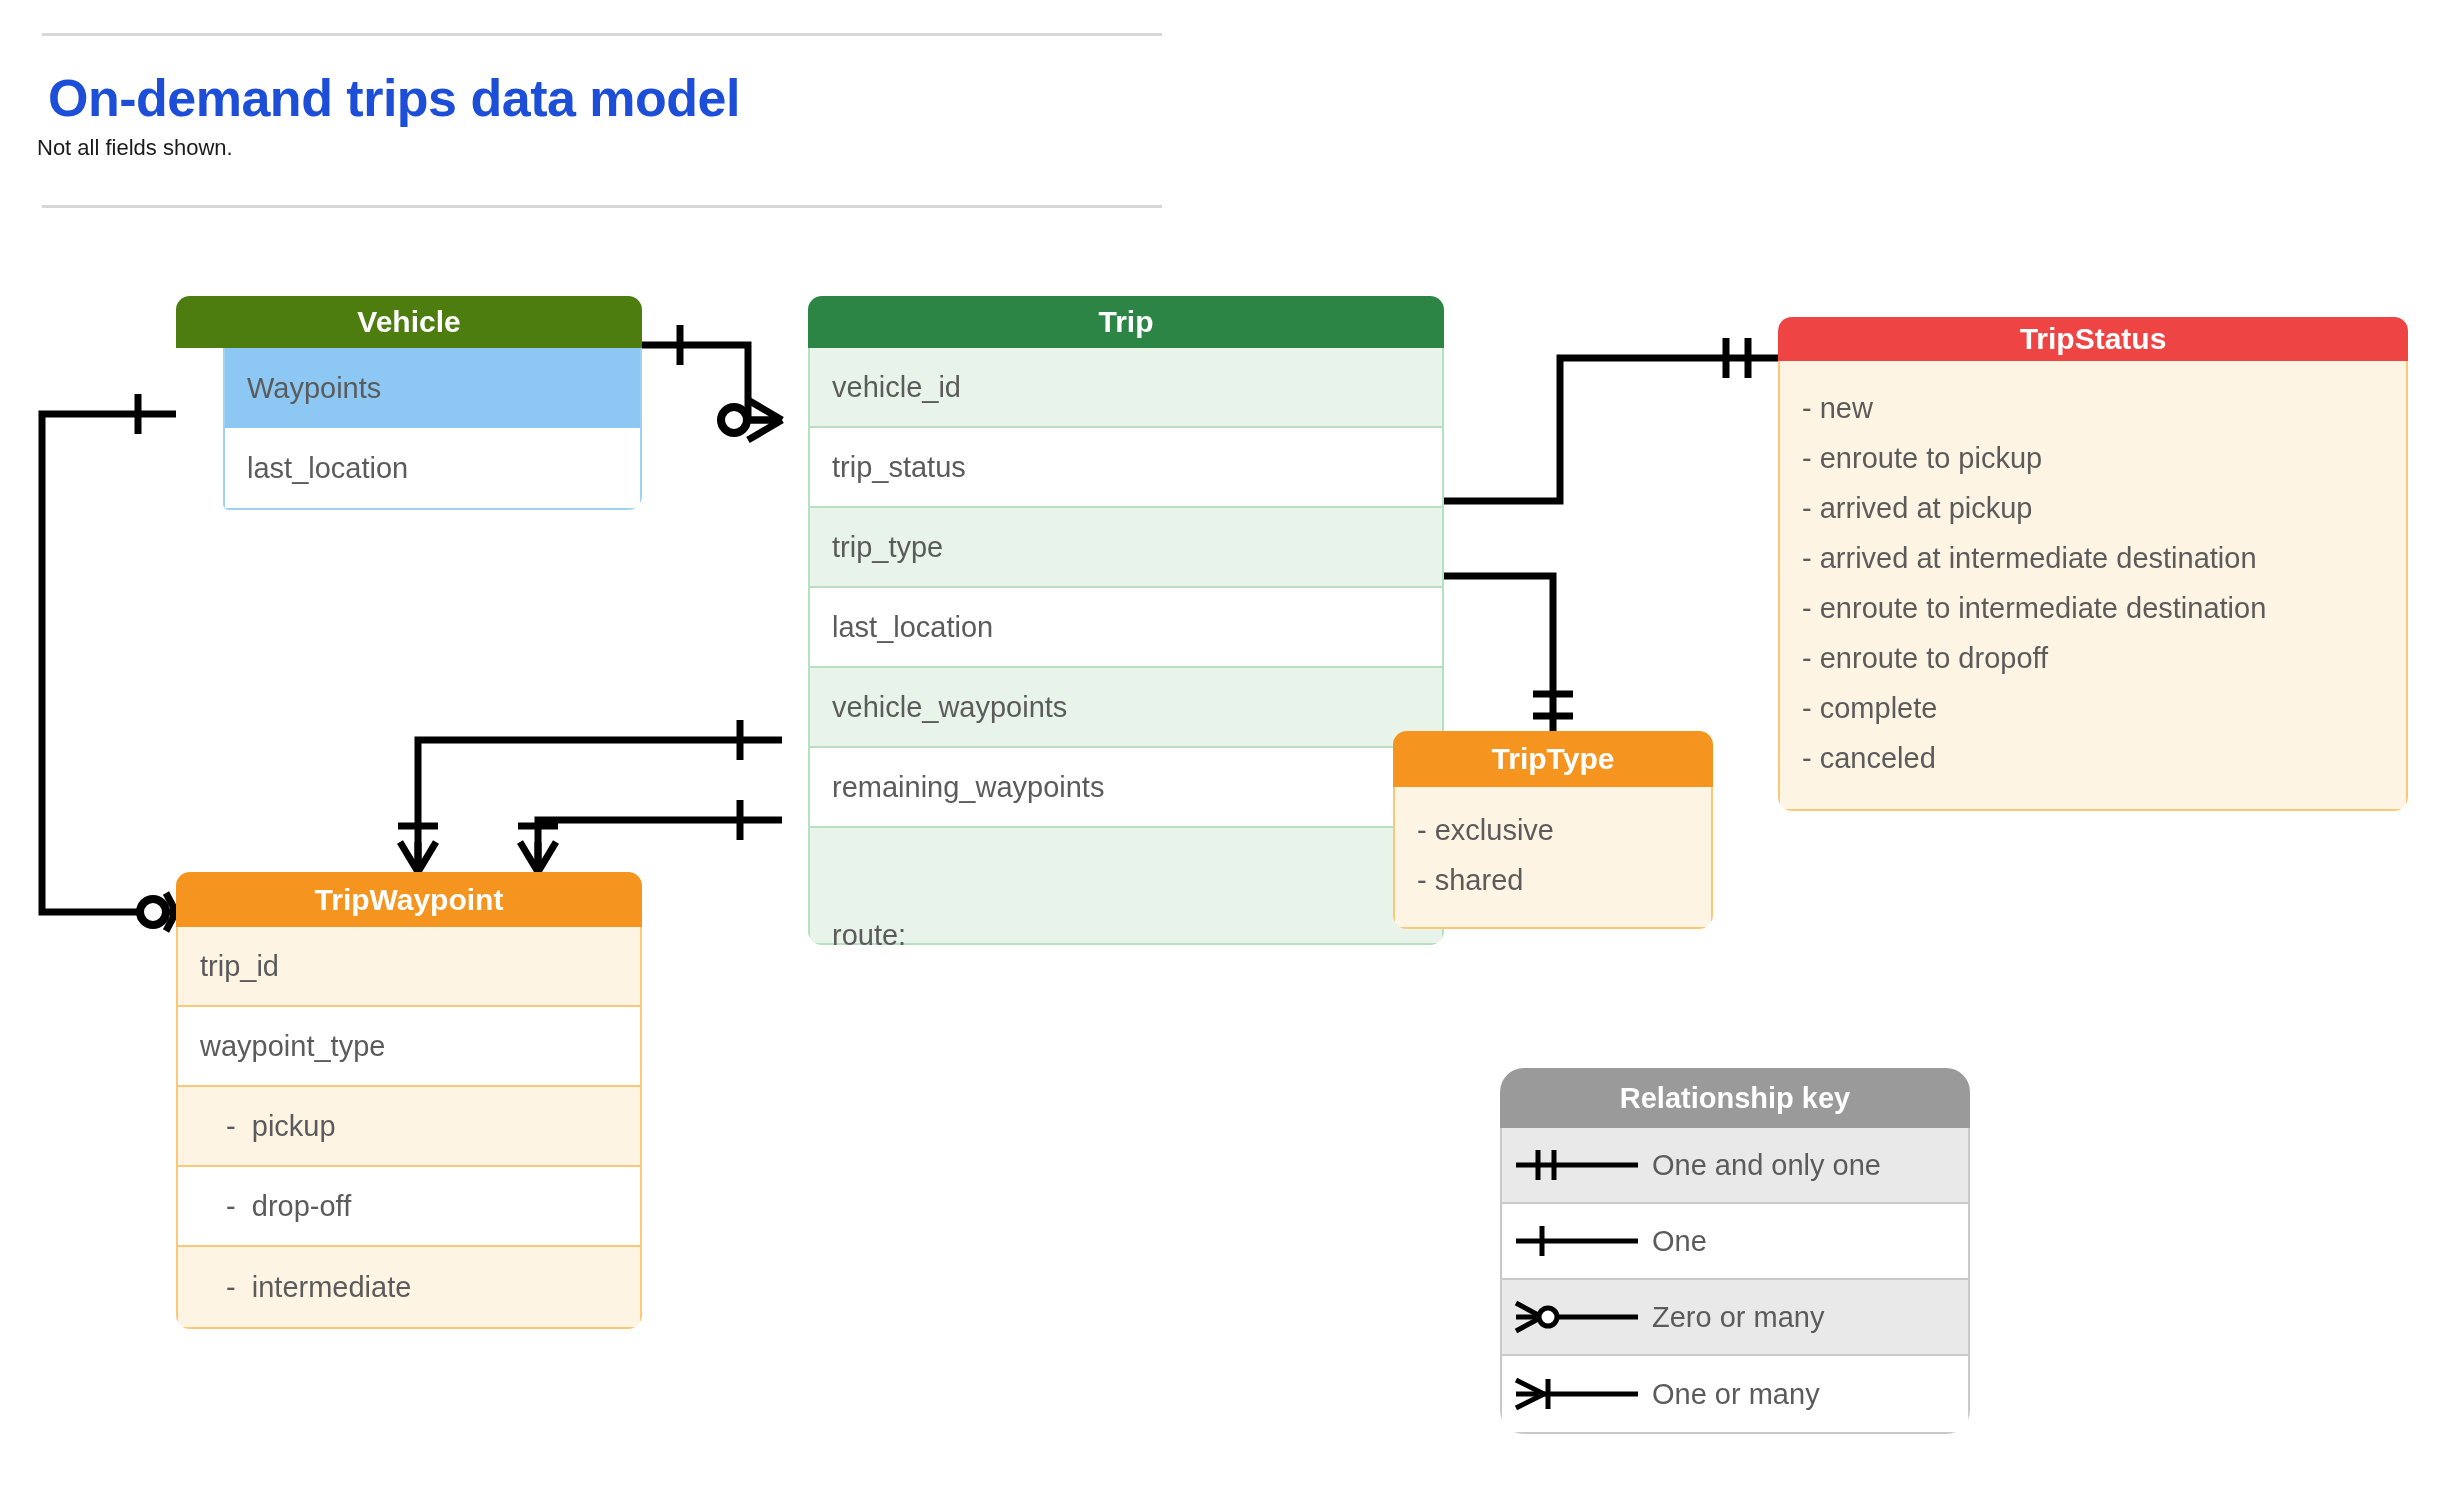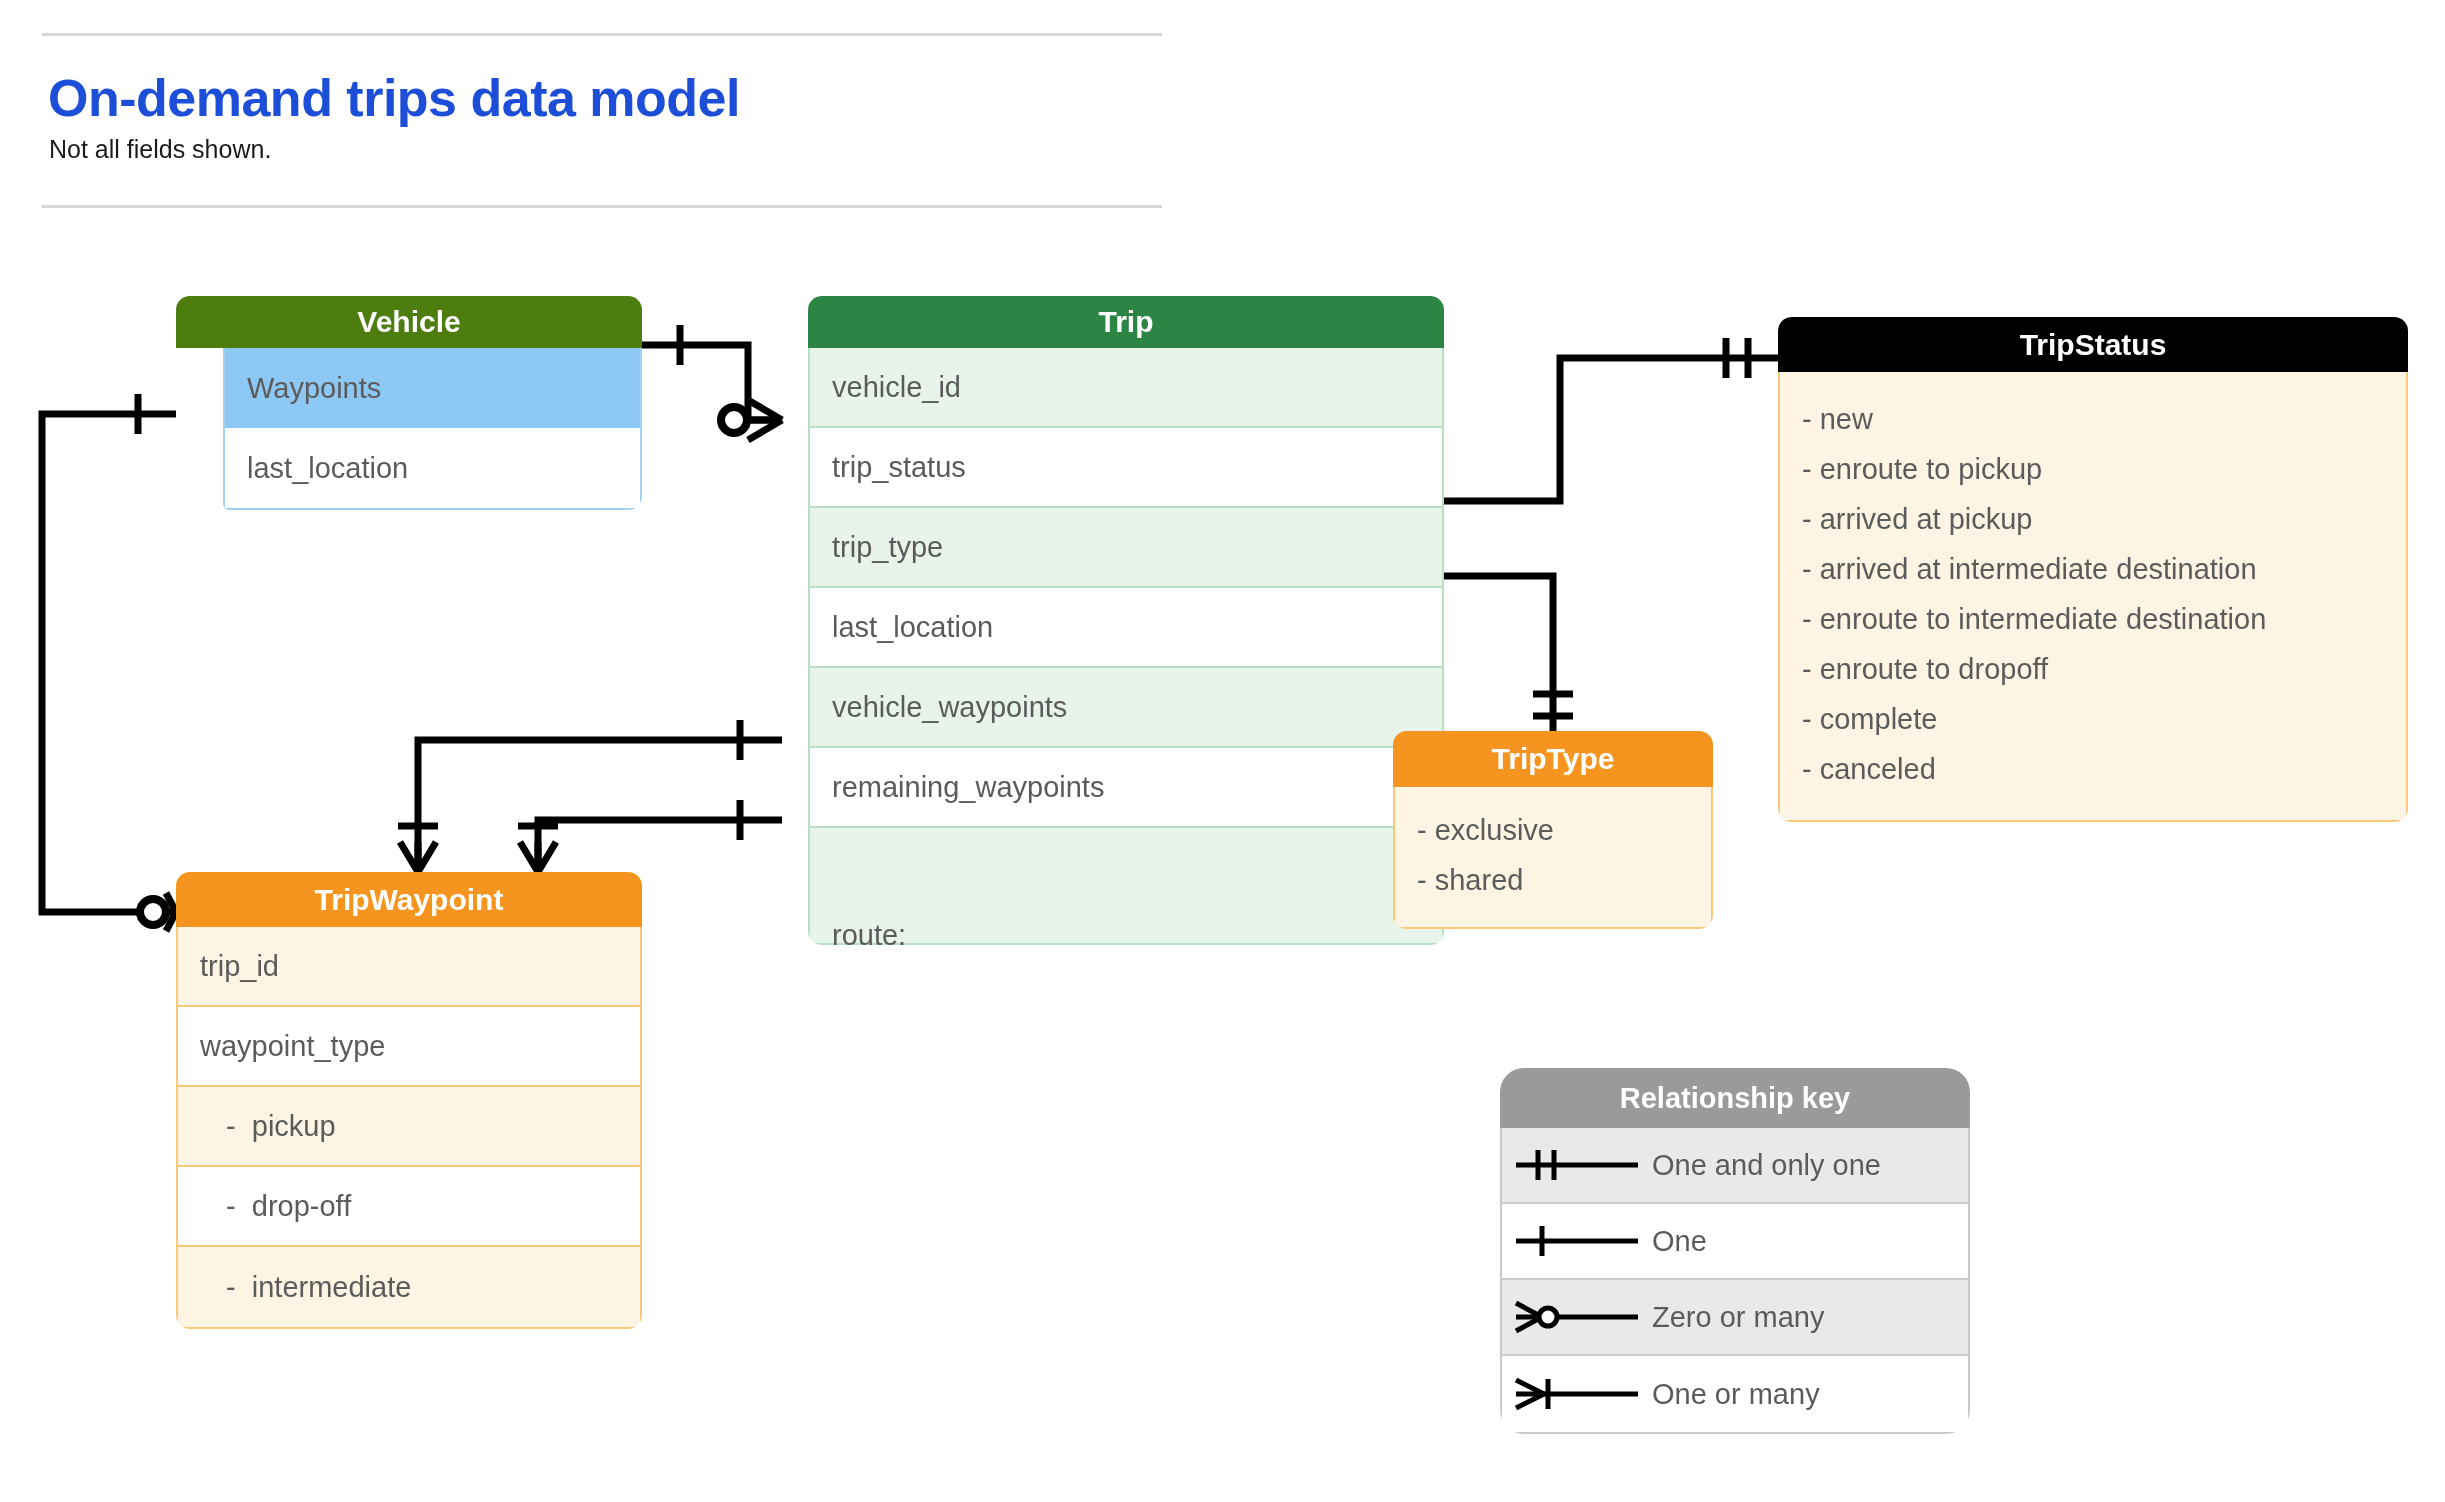--- a/index.html
+++ b/index.html
@@ -29,22 +29,22 @@
     position: absolute;
     left: 48px; top: 68px;
     font-size: 52px;
     font-weight: bold;
     color: #1d4ed8;
     letter-spacing: -0.5px;
     white-space: nowrap;
   }
   #page-subtitle {
     position: absolute;
-    left: 49px; top: 135px;
-    font-size: 25px;
+    left: 37px; top: 135px;
+    font-size: 22px;
     color: #1b1b1b;
     white-space: nowrap;
   }
 
   
   .entity {
     position: absolute;
     border-radius: 14px;
     overflow: hidden;
   }
@@ -124,21 +124,21 @@
     background: #fdf4e3;
     border: 2px solid #fbc87a;
     border-top: none;
     border-radius: 0 0 6px 6px;
     padding: 18px 0 22px 0;
   }
   #ent-triptype .row { height: 50px; font-size: 29px; }
 
   
   #ent-tripstatus { left: 1778px; top: 317px; width: 630px; }
-  #ent-tripstatus .entity-head { background: #000000; height: 55px; }
+  #ent-tripstatus .entity-head { background: #ef4444; height: 44px; }
   #ent-tripstatus .entity-body {
     background: #fdf4e3;
     border: 2px solid #fbc87a;
     border-top: none;
     border-radius: 0 0 6px 6px;
     padding: 22px 0 26px 0;
   }
   #ent-tripstatus .row { height: 50px; font-size: 29px; }
 
   

